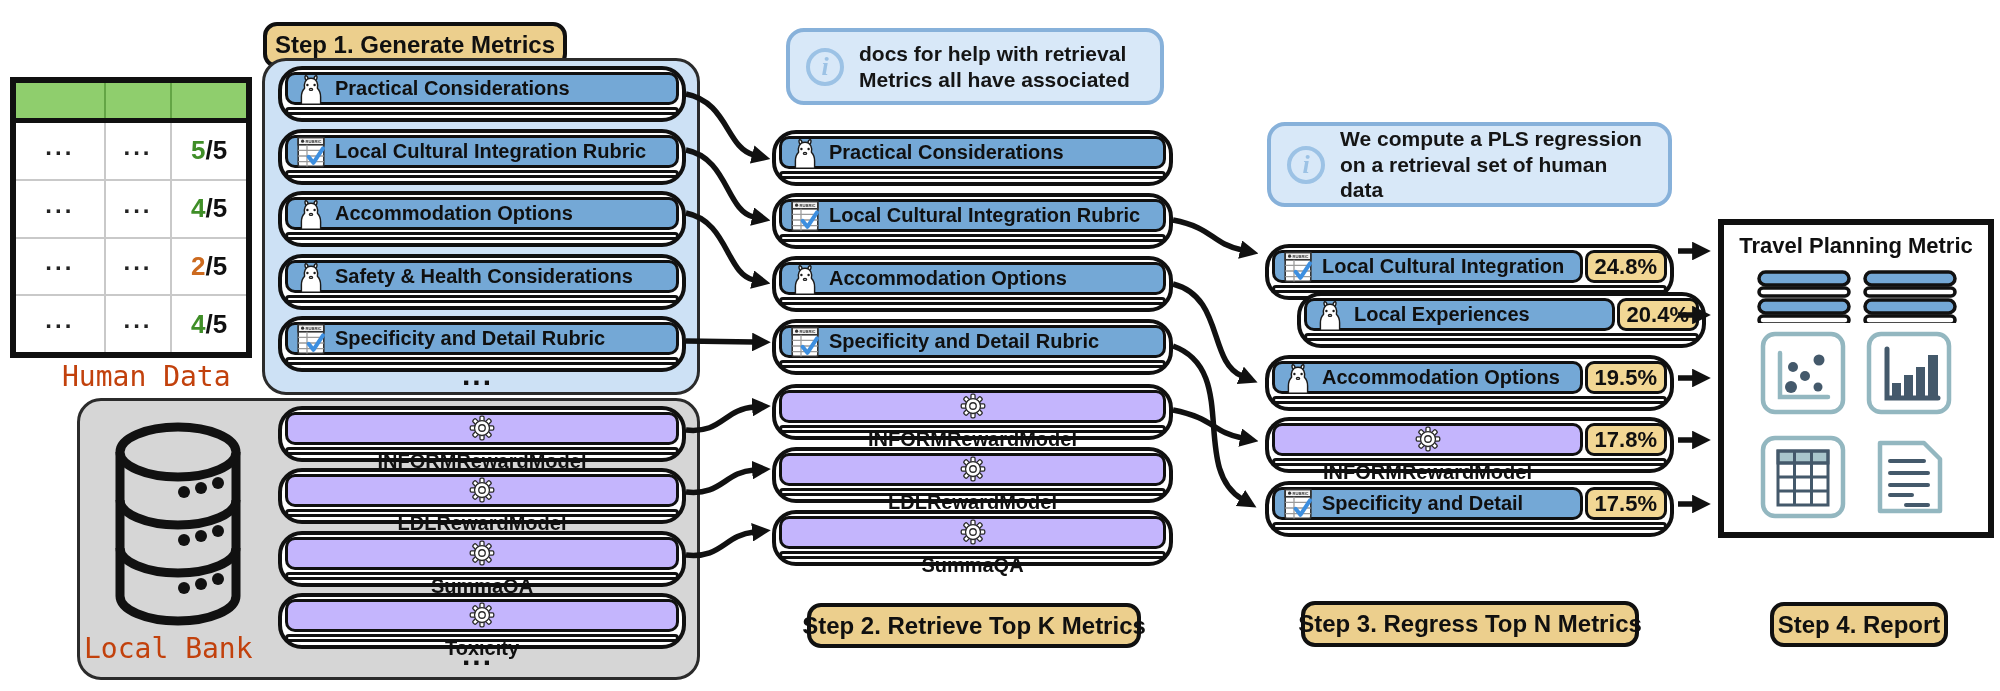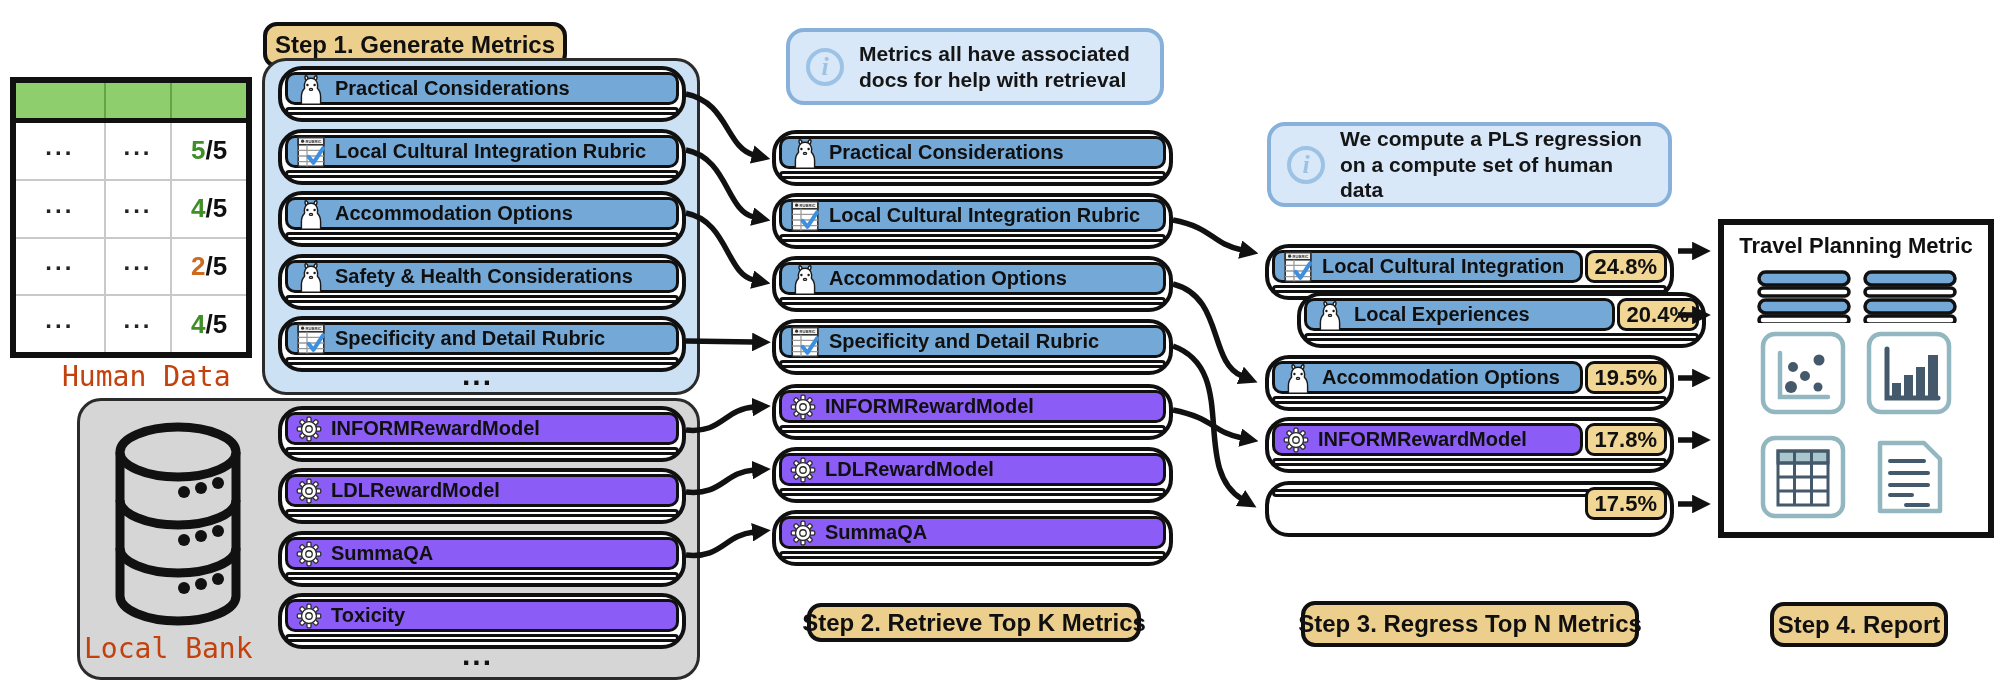--- a/index.html
+++ b/index.html
@@ -10,21 +10,21 @@
   
   .panel{position:absolute;border-radius:24px;border:3px solid #2b2b2b;}
   .panel-blue{background:#cde1f5;}
   .panel-gray{background:#d6d6d6;}
 
   
   .pill{position:absolute;width:408px;height:56px;}
   .shell{position:absolute;inset:0;border:4px solid #101010;border-radius:24px;background:#fff;padding:2px 3px;}
   .bar-top{height:33px;border:3px solid #101010;border-radius:10px;background:#74a8d6;
            display:flex;align-items:center;gap:9px;padding:0 8px;}
-  .pill.gray .bar-top{background:#8b5cf6;}
+  .pill.gray .bar-top{background:#c4b5fd;flex-direction:column;}
   .bar-bot{height:8px;margin-top:2px;border:3px solid #101010;border-radius:7px;background:#fff;}
   .lbl{font-weight:700;font-size:20px;color:#101010;white-space:nowrap;}
   .icon{width:30px;height:32px;flex:0 0 auto;}
   .icon.sm{width:26px;height:26px;}
 
   
   .pill.weighted{width:409px;}
   .pill.weighted .bar-top{margin-right:84px;}
   .pct{position:absolute;top:2px;right:3px;height:33px;background:#f2d794;border:3px solid #101010;
        border-radius:9px;display:flex;align-items:center;padding:0 7px;
@@ -148,21 +148,21 @@
       <div class="cell w2 dots">...</div>
       <div class="cell w3 score">
           <span style="color: rgb(63, 142, 39);">4</span>
           <span>/5</span>
         </div>
     </div>
   </div>
   <div class="mono-label" style="left:62px;top:360px;">Human Data</div>
 
   <div class="step-badge" style="left:263px;top:22px;width:304px;height:46px;">Step 1. Generate Metrics</div>
-  <div class="step-badge" style="left:807px;top:603px;width:334px;height:39px;">Step 2. Retrieve Top K Metrics</div>
+  <div class="step-badge" style="left:807px;top:603px;width:334px;height:45px;">Step 2. Retrieve Top K Metrics</div>
   <div class="step-badge" style="left:1301px;top:601px;width:338px;height:46px;">Step 3. Regress Top N Metrics</div>
   <div class="step-badge" style="left:1770px;top:602px;width:178px;height:45px;">Step 4. Report</div>
 
   <div class="panel panel-blue" style="left:262px;top:58px;width:438px;height:337px;"></div>
 
   <div class="pill" style="left:278px;top:66px;">
     <div class="shell">
         <div class="bar-top">
       <svg class="icon">
             <use href="#icon-llama"></use>
@@ -283,22 +283,22 @@
       <span class="lbl">Toxicity</span>
         </div>
         <div class="bar-bot"></div>
       </div>
   </div>
   <div class="more" style="left:462px;top:650px;">...</div>
 
   <div class="info" style="left:786px;top:28px;width:378px;height:77px;">
     <div class="i-circle">i</div>
     <div class="txt">
+        <div>docs for help with retrieval</div>
         <div>Metrics all have associated</div>
-        <div>docs for help with retrieval</div>
       </div>
   </div>
 
   <div class="pill" style="left:772px;top:130px;width:401px;">
     <div class="shell">
         <div class="bar-top">
       <svg class="icon">
             <use href="#icon-llama"></use>
           </svg>
       <span class="lbl">Practical Considerations</span>
@@ -370,21 +370,21 @@
       <span class="lbl">SummaQA</span>
         </div>
         <div class="bar-bot"></div>
       </div>
   </div>
 
   <div class="info" style="left:1267px;top:122px;width:405px;height:85px;">
     <div class="i-circle">i</div>
     <div class="txt">
         <div>We compute a PLS regression</div>
-        <div>on a compute set of human data</div>
+        <div>on a retrieval set of human data</div>
       </div>
   </div>
 
   <div class="pill weighted" style="left:1265px;top:244px;">
     <div class="shell">
         <div class="bar-top">
       <svg class="icon">
             <use href="#icon-rubric"></use>
           </svg>
       <span class="lbl">Local Cultural Integration</span>
@@ -424,20 +424,26 @@
             <use href="#icon-gear"></use>
           </svg>
       <span class="lbl">INFORMRewardModel</span>
         </div>
         <div class="bar-bot"></div>
       <div class="pct">17.8%</div>
       </div>
   </div>
   <div class="pill weighted" style="left:1265px;top:481px;">
     <div class="shell">
+        <div class="bar-top">
+      <svg class="icon">
+            <use href="#icon-rubric"></use>
+          </svg>
+      <span class="lbl">Specificity and Detail</span>
+        </div>
         <div class="bar-bot"></div>
       <div class="pct">17.5%</div>
       </div>
   </div>
 
   <div class="report-box">
     <div class="report-title">Travel Planning Metric</div>
     <svg class="rb-icon" style="left:32px;top:44px;" width="96" height="54" viewBox="0 0 96 54">
       <g stroke="#111" stroke-width="3.5">
         <rect x="3" y="3" width="90" height="13" rx="6.5" fill="#74a8d6"></rect>

